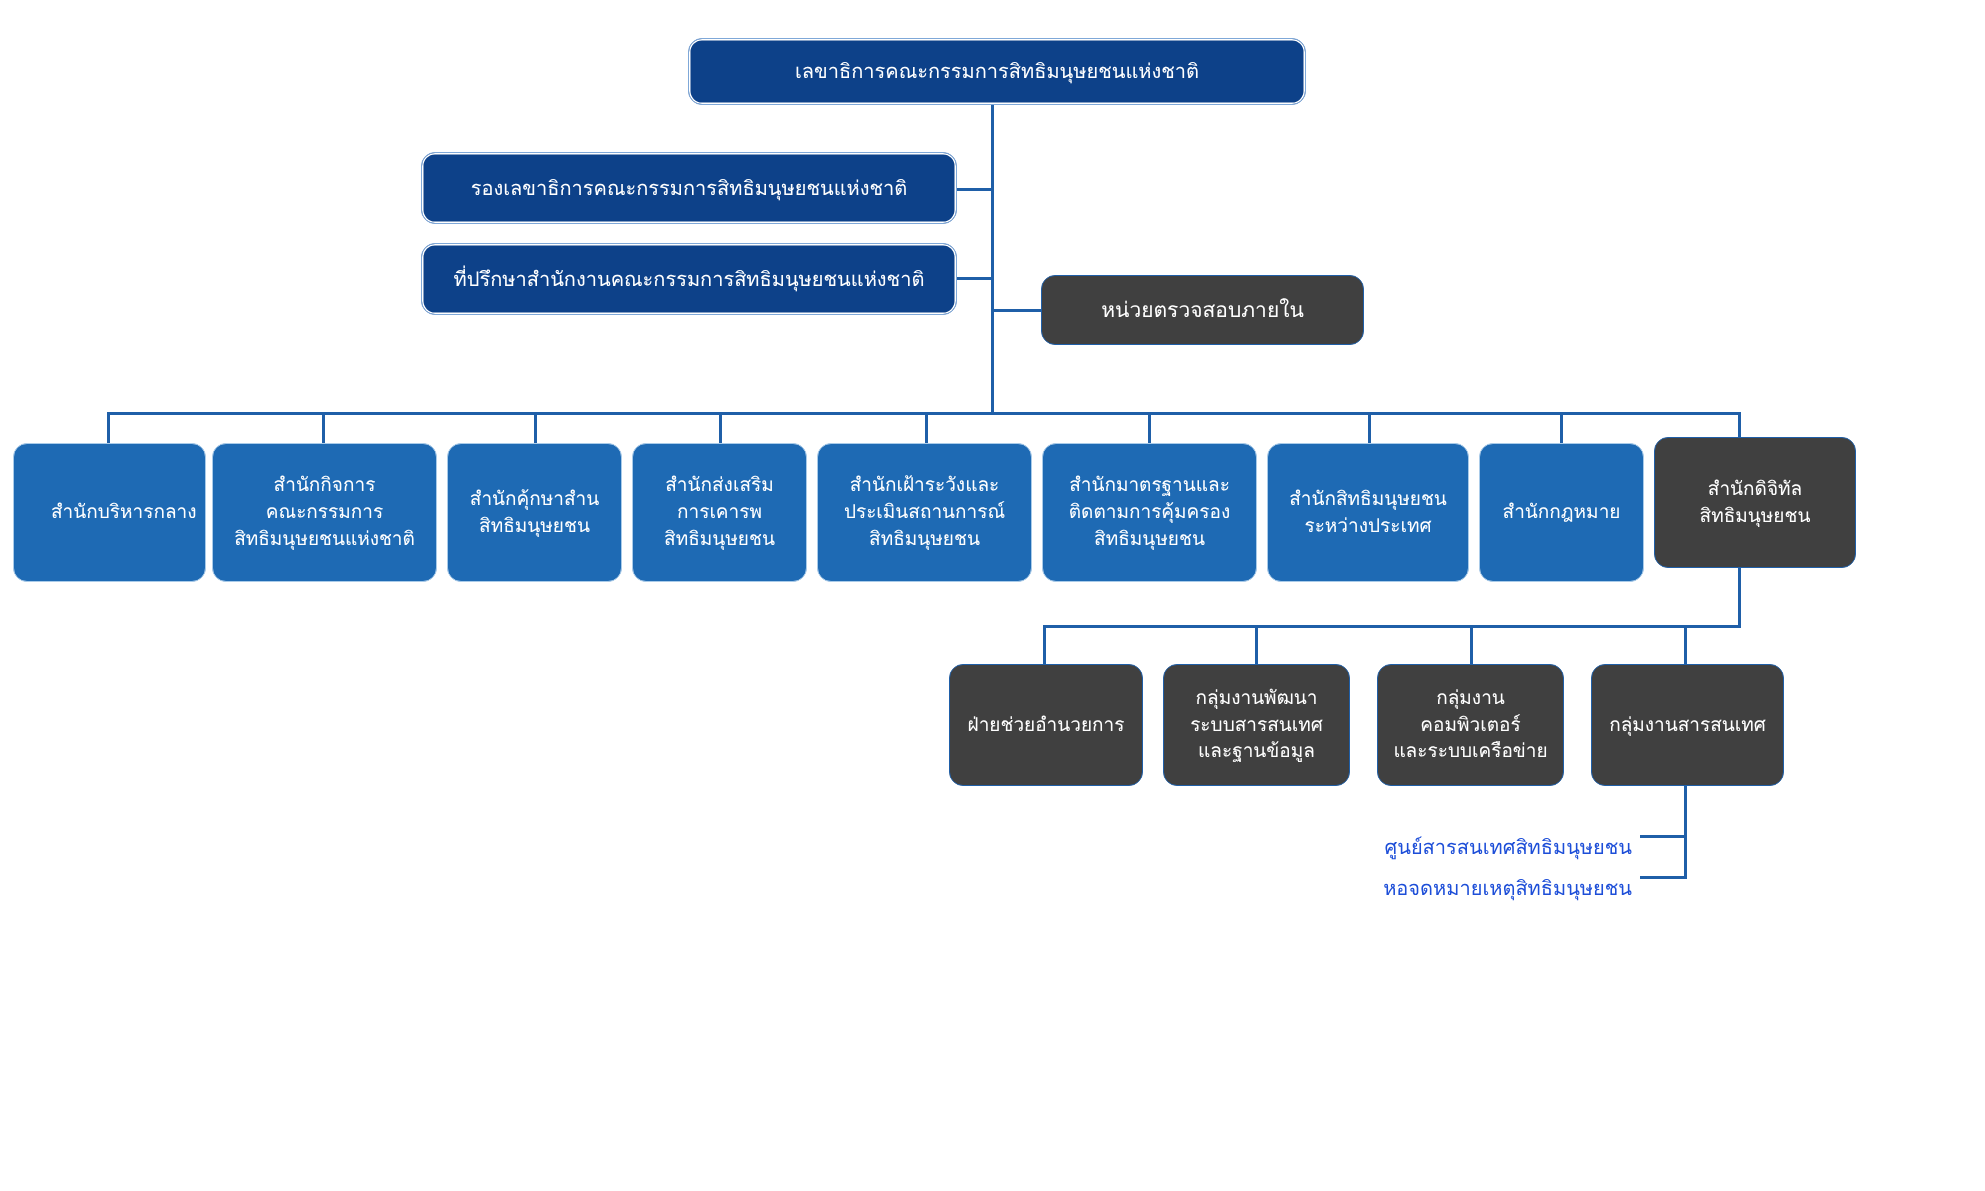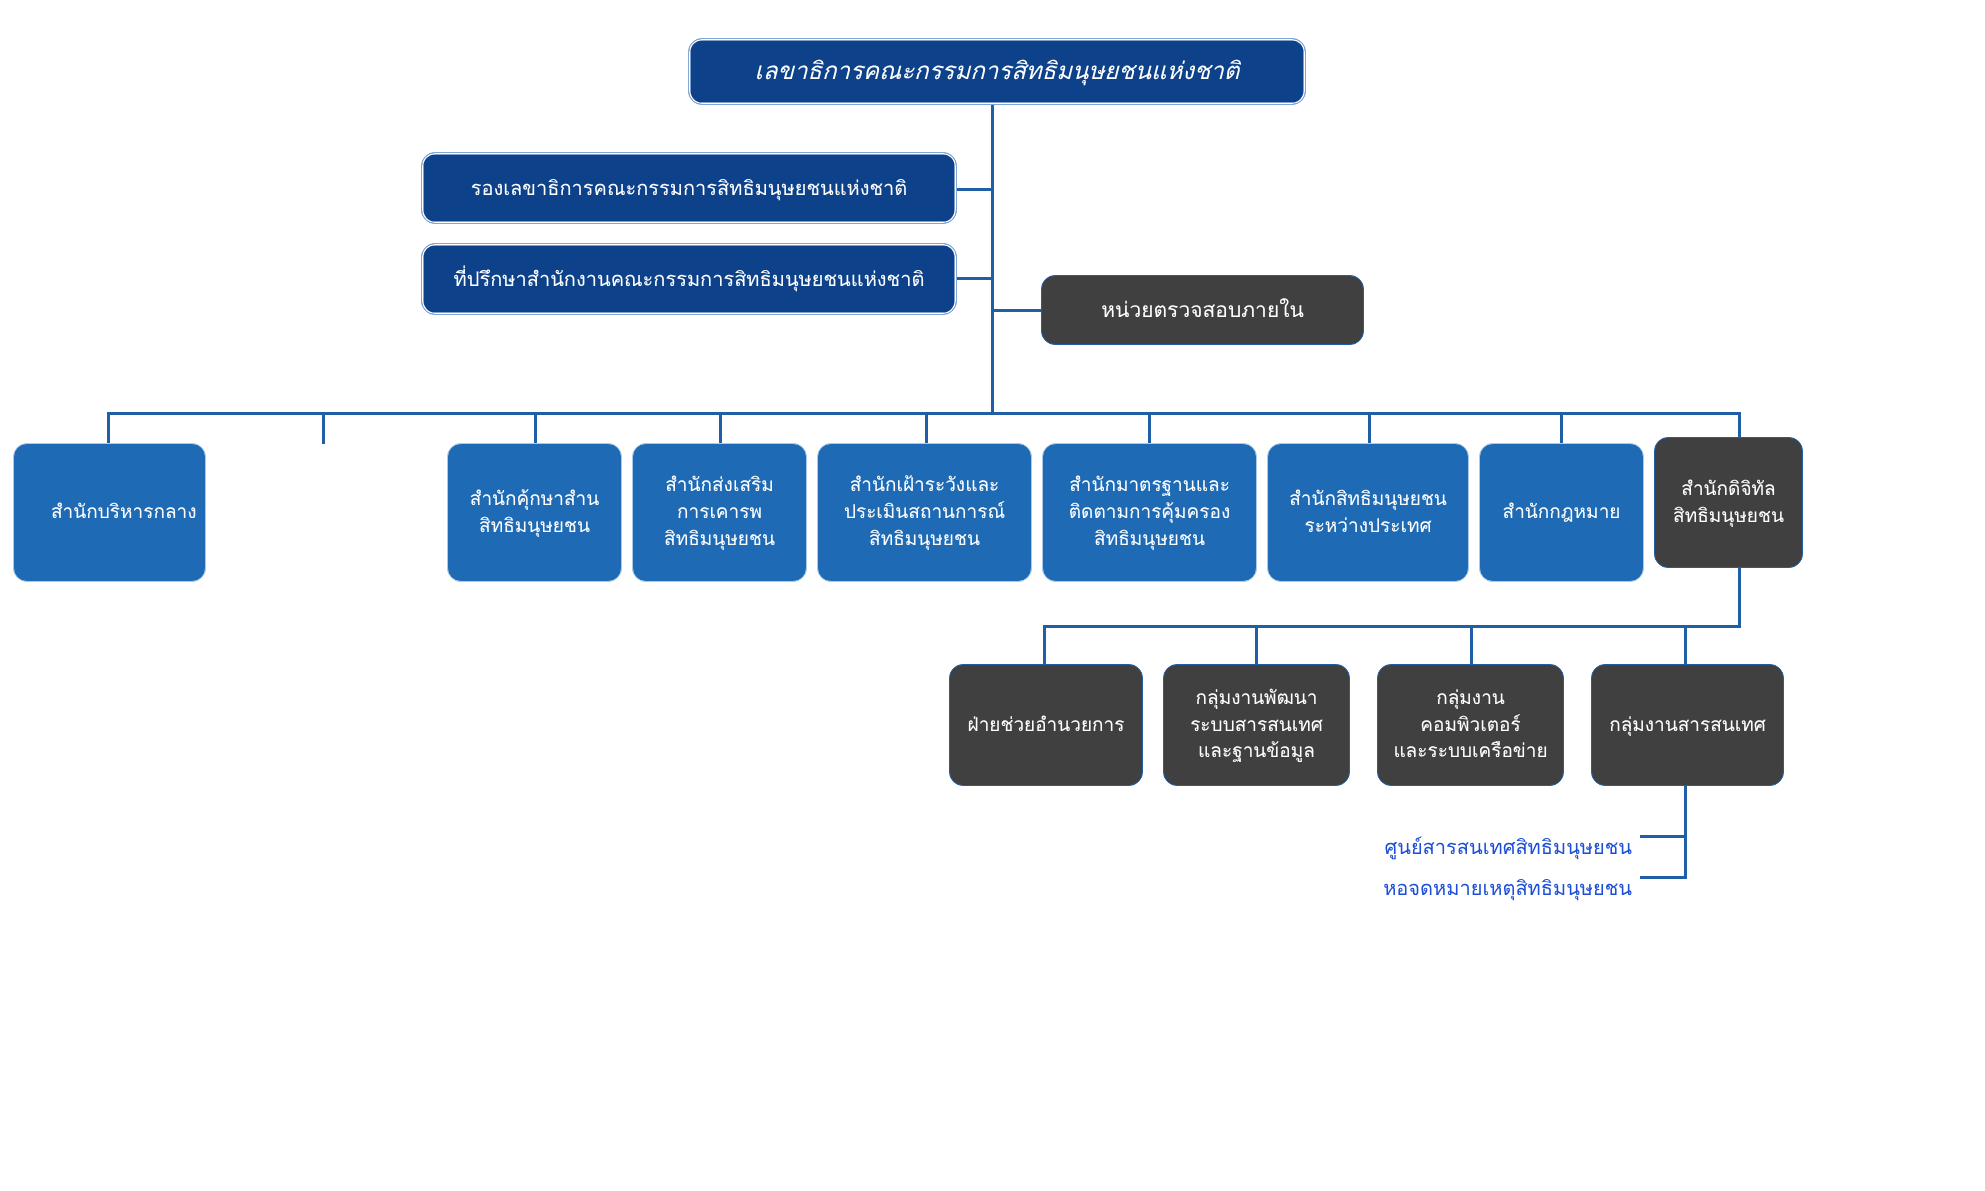--- a/index.html
+++ b/index.html
@@ -64,21 +64,21 @@
   .text-label {
     position: absolute;
     color: #1d4ed8;
     white-space: nowrap;
     text-align: right;
     display: flex;
     align-items: center;
     justify-content: flex-end;
     margin-top: 12px;
   }
-  .fs-22 { font-size: 24px; font-style: italic; }
+  .fs-22 { font-size: 20px; }
   .fs-21 { font-size: 21px; }
   .fs-20 { font-size: 20px; }
   .fs-19 { font-size: 19px; }
 </style>
 </head>
 <body>
 
 <div id="chart-root">
 
   <div class="conn" style="left:991px; top:104px; width:3px; height:310px;"></div>
@@ -136,20 +136,27 @@
       <span class="ln">หน่วยตรวจสอบภายใน</span>
     </span>
   </div>
 
   <div class="node tone-mid fs-19" style="left:13px; top:443px; width:193px; height:139px;padding-left:37px;">
     <span class="lines">
       <span class="ln">สำนักบริหารกลาง</span>
     </span>
   </div>
 
+  <div class="node tone-mid fs-19" style="left:212px; top:443px; width:225px; height:139px;">
+    <span class="lines">
+      <span class="ln">สำนักกิจการ</span>
+      <span class="ln">คณะกรรมการ</span>
+      <span class="ln">สิทธิมนุษยชนแห่งชาติ</span>
+    </span>
+  </div>
 
   <div class="node tone-mid fs-19" style="left:447px; top:443px; width:175px; height:139px;">
     <span class="lines">
       <span class="ln">สำนักคุ้กษาสำน</span>
       <span class="ln">สิทธิมนุษยชน</span>
     </span>
   </div>
 
   <div class="node tone-mid fs-19" style="left:632px; top:443px; width:175px; height:139px;">
     <span class="lines">
@@ -181,21 +188,21 @@
       <span class="ln">ระหว่างประเทศ</span>
     </span>
   </div>
 
   <div class="node tone-mid fs-19" style="left:1479px; top:443px; width:165px; height:139px;">
     <span class="lines">
       <span class="ln">สำนักกฎหมาย</span>
     </span>
   </div>
 
-  <div class="node tone-light fs-19" style="left:1654px; top:437px; width:149px; height:131px;">
+  <div class="node tone-light fs-19" style="left:1654px; top:437px; width:202px; height:131px;">
     <span class="lines">
       <span class="ln">สำนักดิจิทัล</span>
       <span class="ln">สิทธิมนุษยชน</span>
     </span>
   </div>
 
   <div class="node tone-light fs-19" style="left:949px; top:664px; width:194px; height:122px;">
     <span class="lines">
       <span class="ln">ฝ่ายช่วยอำนวยการ</span>
     </span>

